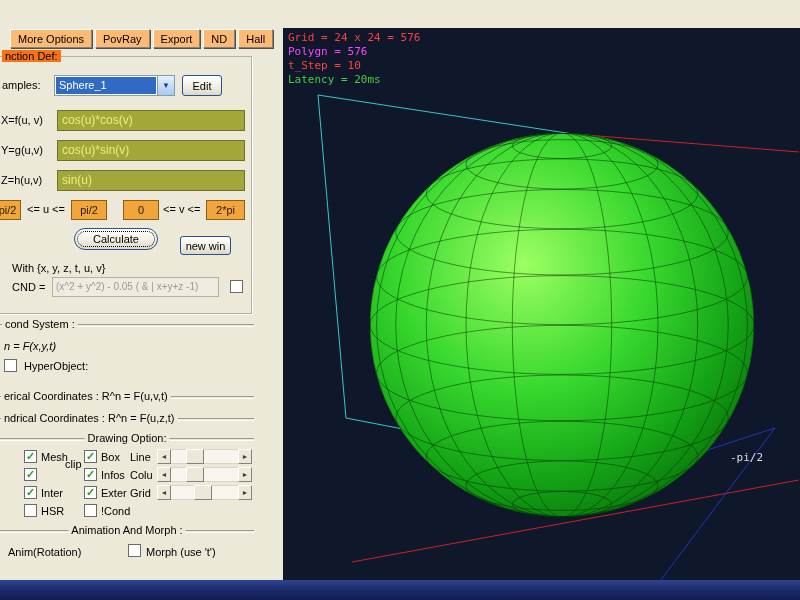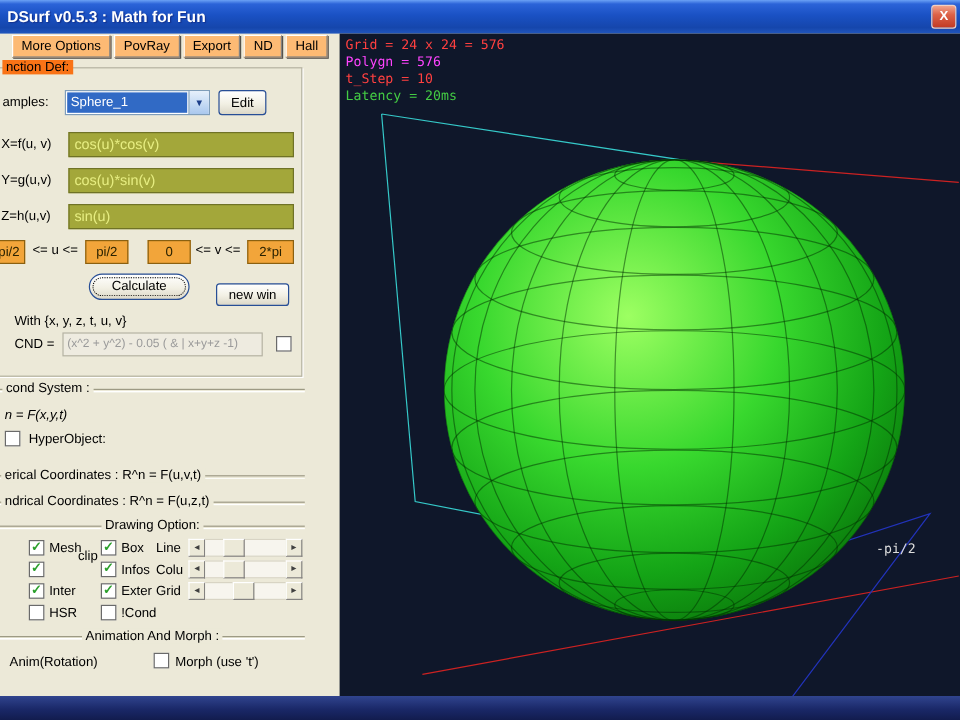--- a/index.html
+++ b/index.html
@@ -85,24 +85,20 @@
     font-size:11px; font-family:"DejaVu Sans Mono", monospace; }
 
   .taskbar { position:absolute; top:580px; left:0; width:800px; height:20px;
     background:linear-gradient(180deg,#30448e,#1a2868 55%,#121c4e); }
 </style>
 </head>
 <body>
 
 <div class="screen">
 
-  <div class="titlebar">
-    <span class="title-text">DSurf v0.5.3 : Math for Fun</span>
-    <button class="close-btn"><span>X</span></button>
-  </div>
 
   <div class="toolbar">
     <button class="tb-btn">More Options</button>
     <button class="tb-btn">PovRay</button>
     <button class="tb-btn">Export</button>
     <button class="tb-btn">ND</button>
     <button class="tb-btn">Hall</button>
   </div>
 
   <div class="left-panel">
@@ -127,21 +123,21 @@
     <div class="fx-input" style="top:120px;">sin(u)</div>
 
     <div class="range-input" style="top:150px; left:-6px; width:27px;">pi/2</div>
     <span class="lbl" style="top:153px; left:27px;">&lt;= u &lt;=</span>
     <div class="range-input" style="top:150px; left:71px; width:36px;">pi/2</div>
     <div class="range-input" style="top:150px; left:123px; width:36px;">0</div>
     <span class="lbl" style="top:153px; left:163px;">&lt;= v &lt;=</span>
     <div class="range-input" style="top:150px; left:206px; width:39px;">2*pi</div>
 
     <button class="xp-btn focus-dotted" style="top:178px; left:74px; width:84px; height:22px;">Calculate</button>
-    <button class="xp-btn" style="top:186px; left:180px; width:61px; height:19px;">new win</button>
+    <button class="xp-btn" style="top:186px; left:180px; width:51px; height:19px;">new win</button>
 
     <span class="lbl" style="top:212px; left:12px;">With {x, y, z, t, u, v}</span>
 
     <span class="lbl" style="top:231px; left:12px;">CND =</span>
     <div class="disabled-input" style="top:227px; left:52px; width:167px; height:20px;">(x^2 + y^2) - 0.05 ( &amp; | x+y+z -1)</div>
     <span class="cb" style="top:230px; left:230px;">
         <span class="mark"></span>
       </span>
 
     <div class="etch-row" style="top:274px;">

